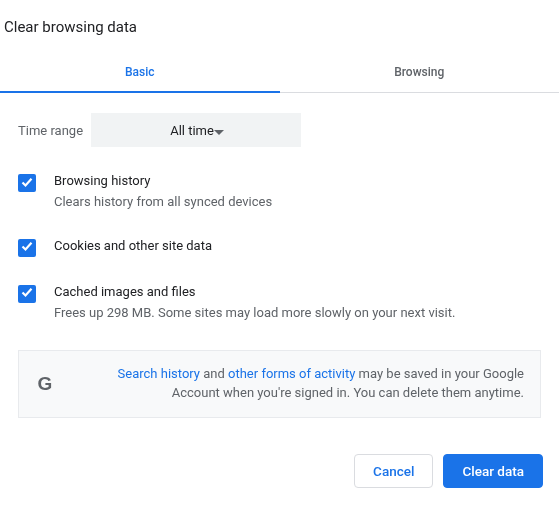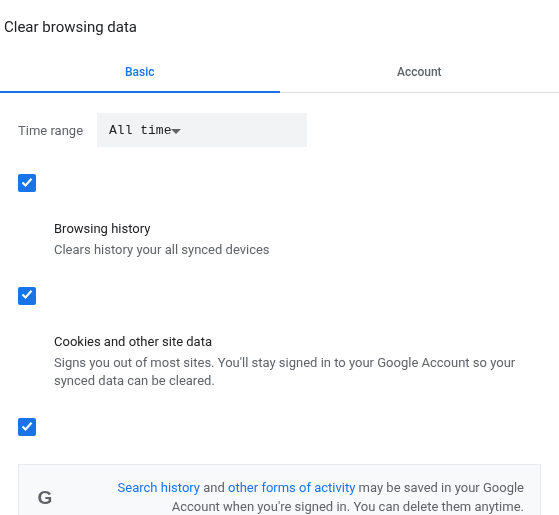--- a/index.html
+++ b/index.html
@@ -37,55 +37,54 @@
     content: "";
     position: absolute;
     left: 0; right: 0; bottom: -1px;
     height: 2px;
     background: #1a73e8;
   }
   .body { padding: 6px 18px 0 18px; }
   .row-time {
     display: flex;
     align-items: center;
-    gap: 14px;
+    gap: 8px;
     padding: 14px 0 26px 0;
   }
   .label-muted { color: #5f6368; font-size: 13px; }
   .select {
     background: #f1f3f4;
     height: 34px;
     width: 210px;
     display: flex;
     align-items: center;
-    justify-content: flex-start;
+    justify-content: center;
     padding: 0 10px 0 12px;
     font-size: 13px;
     color: #202124;
     cursor: pointer;
-    font-family: Liberation Mono, monospace;
   }
   .select svg { width: 10px; height: 5px; fill: #5f6368; }
   .option {
     display: flex;
     align-items: flex-start;
     gap: 18px;
     padding: 0 0 26px 0;
   }
   .checkbox {
     width: 18px; height: 18px;
     border-radius: 2px;
     background: #1a73e8;
     display: flex; align-items: center; justify-content: center;
     flex-shrink: 0;
     margin-top: 1px;
     cursor: pointer;
   }
   .checkbox svg { width: 14px; height: 14px; stroke: #fff; stroke-width: 2.2; fill: none; }
-  .opt-text { flex: 1; margin-top: 48px; }
+  .opt-text { flex: 1; }
   .opt-title { font-size: 13px; color: #202124; margin-bottom: 3px; line-height: 1.3; }
   .opt-desc { font-size: 13px; color: #5f6368; line-height: 1.45; }
   .notice {
     background: #f8f9fa;
     border: 1px solid #e8eaed;
     display: flex;
     align-items: center;
     gap: 14px;
     padding: 14px 16px;
     margin: 2px 0 0 0;
@@ -128,21 +127,21 @@
 </style>
 </head>
 <body>
 
 <div class="dialog">
 
   <div class="title">Clear browsing data</div>
 
   <div class="tabs">
     <div class="tab active">Basic</div>
-    <div class="tab">Account</div>
+    <div class="tab">Browsing</div>
   </div>
 
   <div class="body">
 
     <div class="row-time">
       <span class="label-muted">Time range</span>
       <div class="select">
         <span>All time</span>
         <span>
           <svg viewBox="0 0 10 5">
@@ -155,45 +154,48 @@
     <div class="option">
       <div class="checkbox">
         <span>
           <svg viewBox="0 0 14 14">
               <polyline points="2.5,7.5 5.5,10.5 11.5,3.8"></polyline>
             </svg>
         </span>
       </div>
       <div class="opt-text">
         <div class="opt-title">Browsing history</div>
-        <div class="opt-desc">Clears history your all synced devices</div>
+        <div class="opt-desc">Clears history from all synced devices</div>
       </div>
     </div>
 
     <div class="option">
       <div class="checkbox">
         <span>
           <svg viewBox="0 0 14 14">
               <polyline points="2.5,7.5 5.5,10.5 11.5,3.8"></polyline>
             </svg>
         </span>
       </div>
       <div class="opt-text">
         <div class="opt-title">Cookies and other site data</div>
-        <div class="opt-desc">Signs you out of most sites. You'll stay signed in to your Google Account so your synced data can be cleared.</div>
       </div>
     </div>
 
     <div class="option">
       <div class="checkbox">
         <span>
           <svg viewBox="0 0 14 14">
               <polyline points="2.5,7.5 5.5,10.5 11.5,3.8"></polyline>
             </svg>
         </span>
+      </div>
+      <div class="opt-text">
+        <div class="opt-title">Cached images and files</div>
+        <div class="opt-desc">Frees up 298 MB. Some sites may load more slowly on your next visit.</div>
       </div>
     </div>
 
     <div class="notice">
       <div class="g-logo">G</div>
       <div class="notice-text">
         <a>Search history</a><span> and </span><a>other forms of activity</a><span> may be saved in your Google Account when you're signed in. You can delete them anytime.</span>
       </div>
     </div>
 

